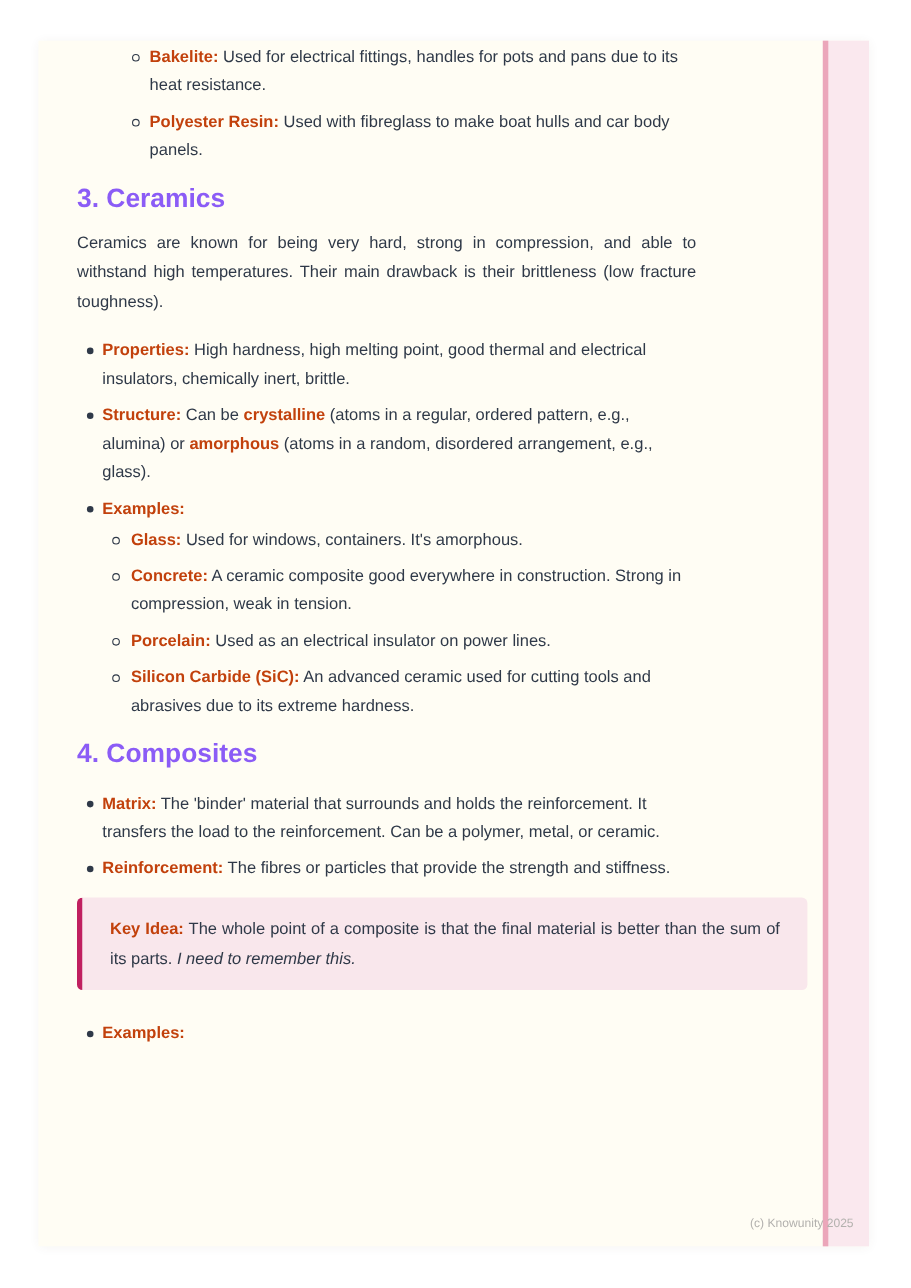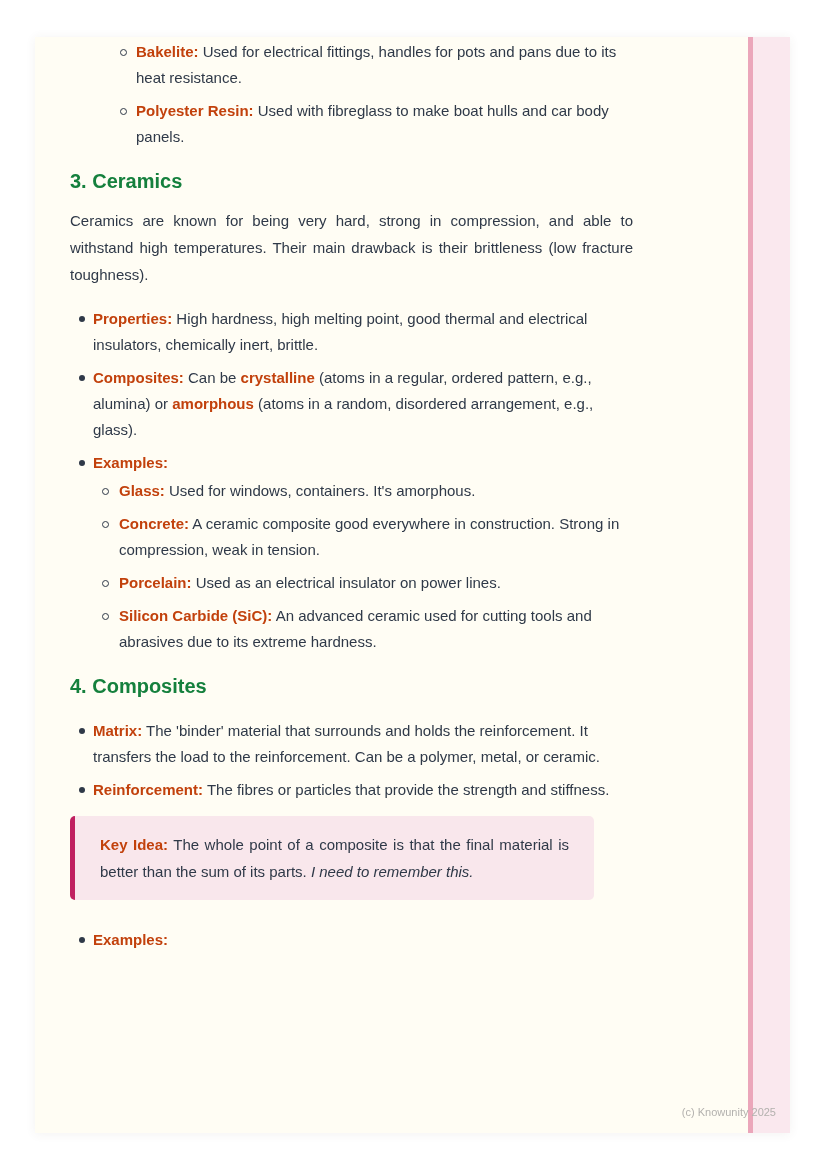--- a/index.html
+++ b/index.html
@@ -28,22 +28,22 @@
   }
   .content {
     position: absolute;
     left: 35px; top: 0;
     width: 563px;
     padding-top: 2px;
     font-size: 15px;
     line-height: 26px;
   }
   h2 {
-    color: #15803d;
-    font-size: 20px;
+    color: #8b5cf6;
+    font-size: 24px;
     line-height: 28px;
     font-weight: 700;
     margin-top: 17px;
   }
   .para {
     margin-top: 12px;
     line-height: 27px;
     text-align: justify;
   }
   ul.list { list-style: none; }
@@ -60,21 +60,21 @@
   .lv2 > li.item { padding-left: 26px; }
   .lv2 > li.item > .mk { left: 9px; }
   
   .mk { position: absolute; top: 10px; display: block; }
   .mk.disc { width: 6px; height: 6px; border-radius: 50%; background: #2f3948; }
   .mk.ring { width: 7px; height: 7px; border-radius: 50%; border: 1.5px solid #2f3948; background: transparent; }
   .b { font-weight: 700; color: #c2410c; }
   .i { font-style: italic; }
   .callout {
     margin-top: 13px;
-    width: 524px;
+    width: 664px;
     background: #f9e7ec;
     border-left: 5px solid #c02060;
     border-radius: 5px;
     padding: 15px 25px 15px 25px;
   }
   .callout .txt { line-height: 27px; text-align: justify; }
   .footer {
     position: absolute;
     right: 14px; bottom: 15px;
     font-size: 11px;
@@ -105,21 +105,21 @@
     <h2>3. Ceramics</h2>
     <p class="para">Ceramics are known for being very hard, strong in compression, and able to withstand high temperatures. Their main drawback is their brittleness (low fracture toughness).</p>
 
     <ul class="list lv1 blk">
       <li class="item">
         <span class="mk disc"></span>
         <div class="txt"><span class="b">Properties:</span><span> High hardness, high melting point, good thermal and electrical insulators, chemically inert, brittle.</span></div>
       </li>
       <li class="item">
         <span class="mk disc"></span>
-        <div class="txt"><span class="b">Composites:</span><span> Can be </span><span class="b">crystalline</span><span> (atoms in a regular, ordered pattern, e.g., alumina) or </span><span class="b">amorphous</span><span> (atoms in a random, disordered arrangement, e.g., glass).</span></div>
+        <div class="txt"><span class="b">Structure:</span><span> Can be </span><span class="b">crystalline</span><span> (atoms in a regular, ordered pattern, e.g., alumina) or </span><span class="b">amorphous</span><span> (atoms in a random, disordered arrangement, e.g., glass).</span></div>
       </li>
       <li class="item">
         <span class="mk disc"></span>
         <div class="txt"><span class="b">Examples:</span></div>
         <ul class="list lv2">
           <li class="item">
             <span class="mk ring"></span>
             <div class="txt"><span class="b">Glass:</span><span> Used for windows, containers. It's amorphous.</span></div>
           </li>
           <li class="item">

